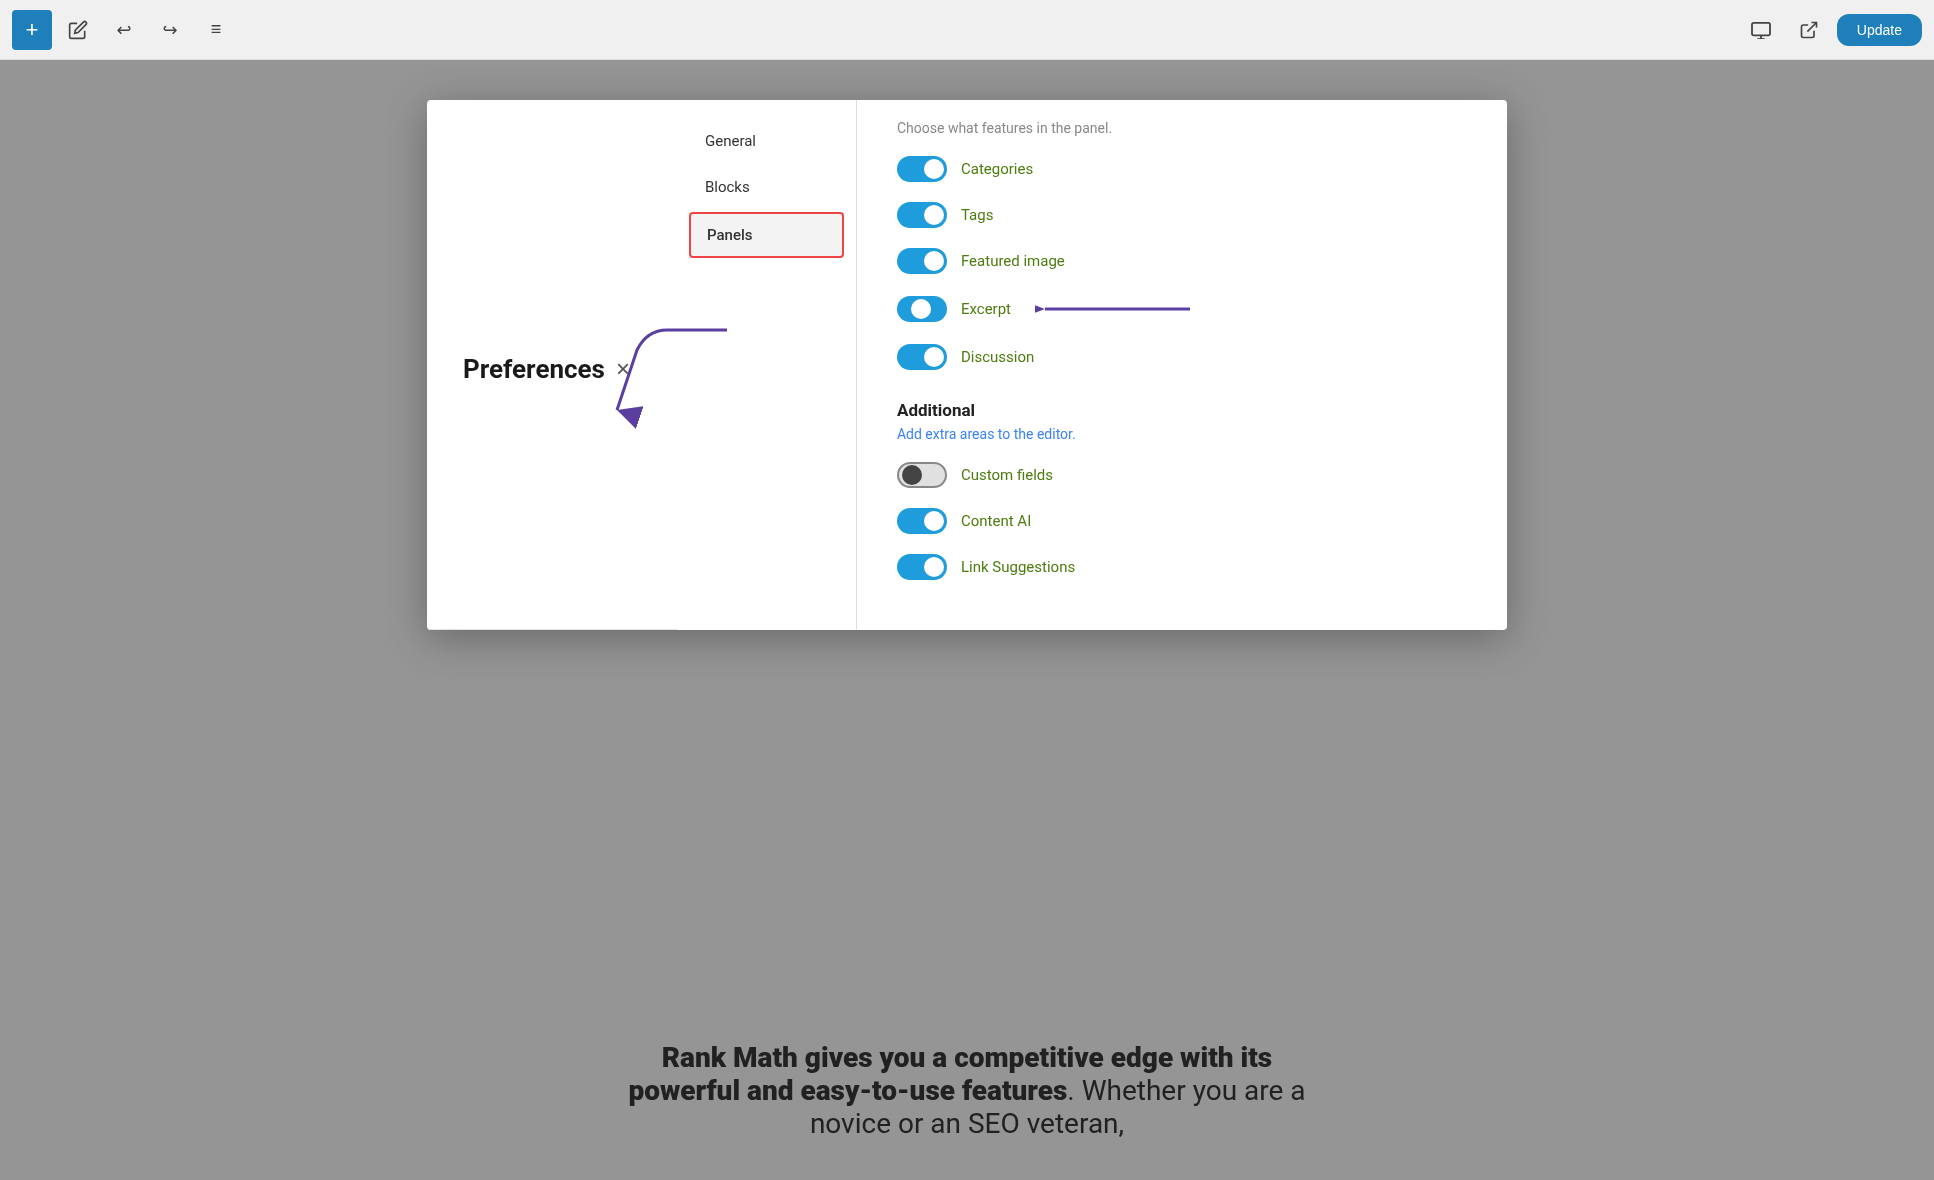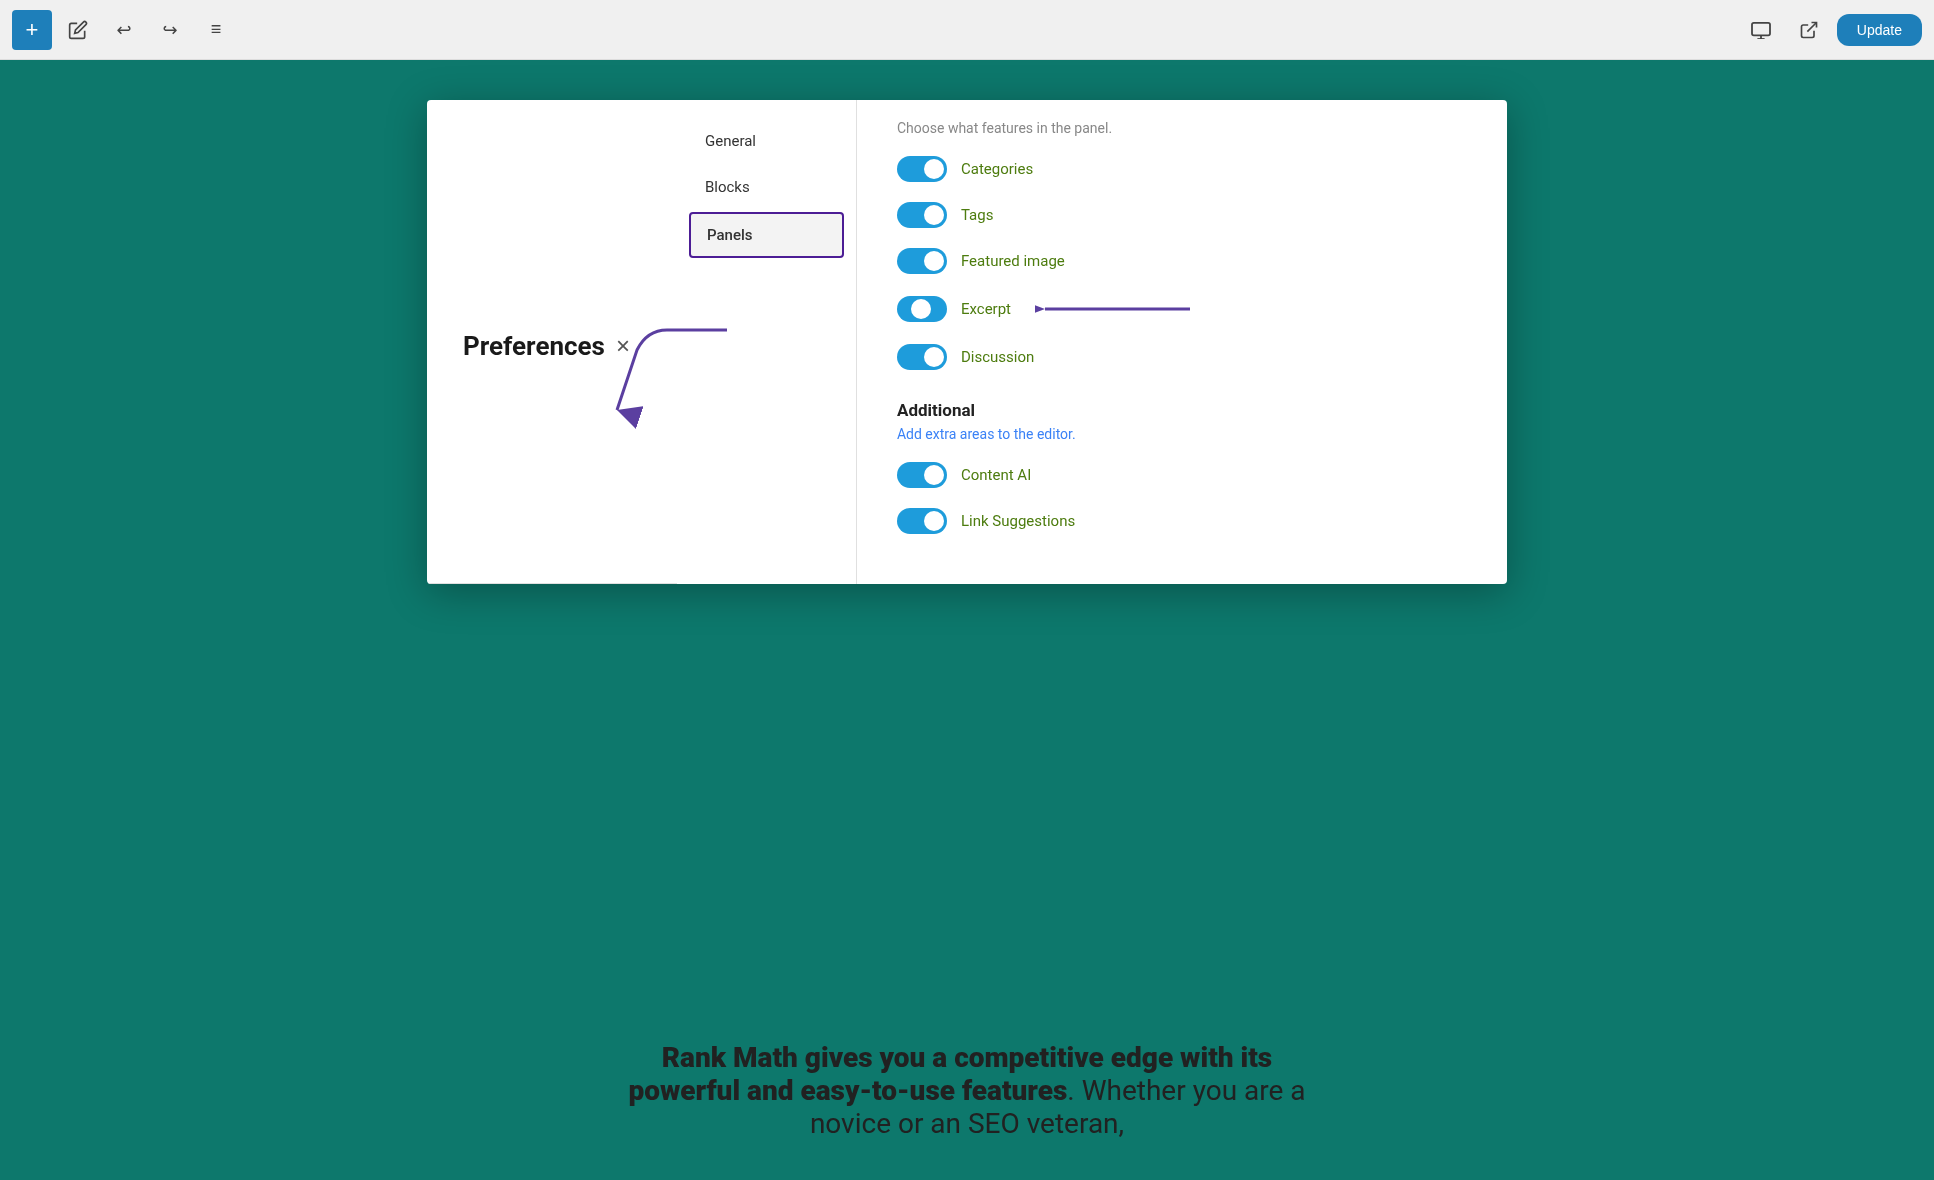--- a/index.html
+++ b/index.html
@@ -69,21 +69,21 @@
       cursor: pointer;
     }
 
     
     .content-area {
       position: absolute;
       top: 60px;
       left: 0;
       right: 0;
       bottom: 0;
-      background: #14b8a6;
+      background: #e5e5e5;
       display: flex;
       align-items: flex-end;
       justify-content: center;
       padding-bottom: 40px;
     }
 
     .bg-text {
       text-align: center;
       font-size: 28px;
       font-weight: 700;
@@ -170,21 +170,21 @@
       padding: 12px 16px;
       cursor: pointer;
       border-radius: 4px;
       font-size: 15px;
       color: #333;
       margin-bottom: 4px;
     }
 
     .nav-item.active {
       background: #f3f3f3;
-      border: 2px solid #4c1d95;
+      border: 2px solid #ef4444;
       font-weight: 500;
     }
 
     
     .modal-content {
       flex: 1;
       overflow-y: auto;
       padding: 20px 40px 30px 40px;
     }
 
@@ -376,20 +376,28 @@
               <div class="toggle-knob"></div>
             </div>
           </label>
           <span class="toggle-label">Discussion</span>
         </div>
 
         <div style="margin-top: 30px;">
           <h3 class="section-heading">Additional</h3>
           <p class="section-desc">Add extra areas to the editor.</p>
 
+          <div class="toggle-row">
+            <label class="toggle">
+              <div class="toggle-track off">
+                <div class="toggle-knob"></div>
+              </div>
+            </label>
+            <span class="toggle-label">Custom fields</span>
+          </div>
 
           <div class="toggle-row">
             <label class="toggle">
               <div class="toggle-track on">
                 <div class="toggle-knob"></div>
               </div>
             </label>
             <span class="toggle-label">Content AI</span>
           </div>
 

